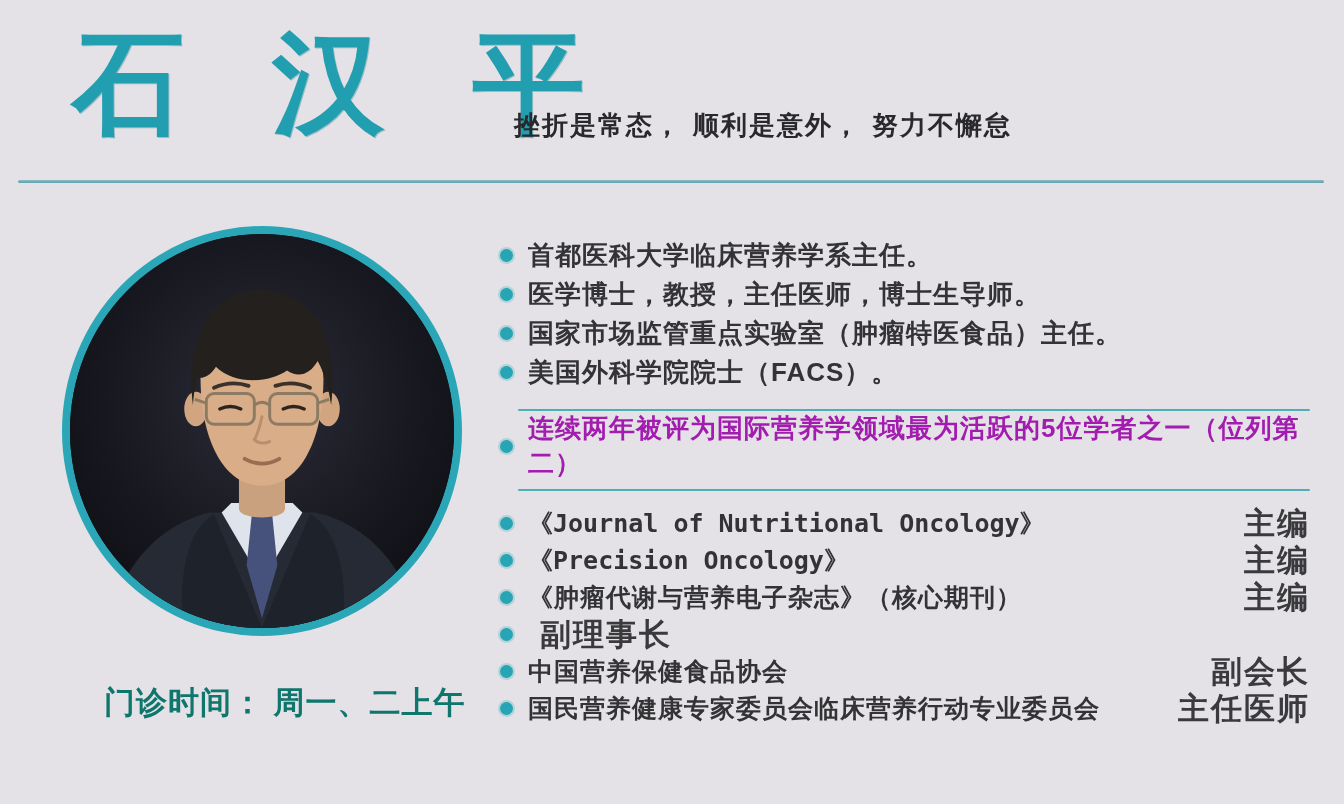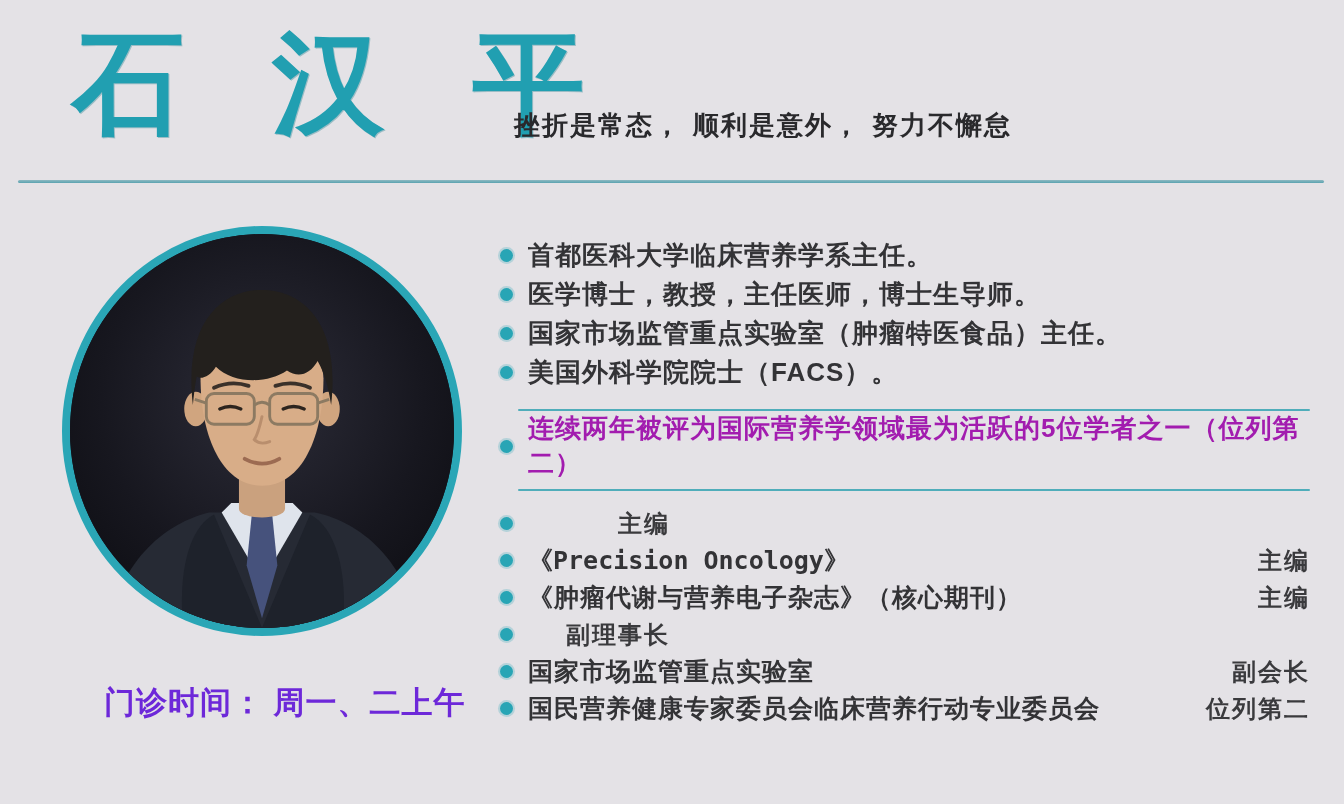--- a/index.html
+++ b/index.html
@@ -38,21 +38,21 @@
     position:absolute;left:62px;top:226px;
     width:400px;height:410px;border-radius:50%;
     border:8px solid #2aa6b6;
     box-sizing:border-box;
     overflow:hidden;
     background:#101018;
   }
   .photo-ring svg{display:block;width:100%;height:100%;}
   .clinic{
     position:absolute;left:104px;top:682px;
-    font-size:31px;font-weight:700;color:#6d28d9;
+    font-size:31px;font-weight:700;color:#0f766e;
     letter-spacing:1px;
   }
 
   
   .right{
     position:absolute;left:500px;top:236px;width:830px;
   }
   .row{
     display:flex;align-items:center;
     font-size:26px;font-weight:600;color:#333336;
@@ -75,21 +75,21 @@
   .hline.bottom{margin-top:18px;}
   .highlight-row{height:50px;margin-top:10px;}
   .highlight-row .txt{color:#a21caf;}
   ul.positions{margin-top:14px;}
   ul.positions li{height:37px;display:flex;align-items:center;}
   .org{flex:1 1 auto;white-space:nowrap;}
   .org.mono{font-family:"DejaVu Sans Mono",monospace;font-weight:700;font-size:24px;letter-spacing:0;}
   .role{
     flex:0 0 auto;margin-left:12px;margin-right:20px;
     min-width:130px;text-align:right;
-    font-size:24px;font-weight:700;color:#3a3a3d;letter-spacing:2px;
+    font-size:31px;font-weight:700;color:#3a3a3d;letter-spacing:2px;
   }
   ul.positions .row-txt{font-size:25px;}
 </style>
 </head>
 <body>
 
 <div class="page">
 
   <h1 class="name">石 汉 平</h1>
   <div class="motto">挫折是常态， 顺利是意外， 努力不懈怠</div>
@@ -166,42 +166,43 @@
     <div class="row highlight-row">
       <span class="dot"></span>
       <span class="txt">连续两年被评为国际营养学领域最为活跃的5位学者之一（位列第二）</span>
     </div>
 
     <div class="hline bottom"></div>
 
     <ul class="blist positions">
       <li class="row">
         <span class="dot"></span>
+        <span class="org mono row-txt">《Journal of Nutritional Oncology》</span>
         <span class="role">主编</span>
       </li>
       <li class="row">
         <span class="dot"></span>
         <span class="org mono row-txt">《Precision Oncology》</span>
         <span class="role">主编</span>
       </li>
       <li class="row">
         <span class="dot"></span>
         <span class="org row-txt">《肿瘤代谢与营养电子杂志》（核心期刊）</span>
         <span class="role">主编</span>
       </li>
       <li class="row">
         <span class="dot"></span>
         <span class="role">副理事长</span>
       </li>
       <li class="row">
         <span class="dot"></span>
-        <span class="org row-txt">国家市场监管重点实验室</span>
+        <span class="org row-txt">中国营养保健食品协会</span>
         <span class="role">副会长</span>
       </li>
       <li class="row">
         <span class="dot"></span>
         <span class="org row-txt">国民营养健康专家委员会临床营养行动专业委员会</span>
-        <span class="role">位列第二</span>
+        <span class="role">主任医师</span>
       </li>
     </ul>
 
   </div>
 </div>
 
 </body></html>

